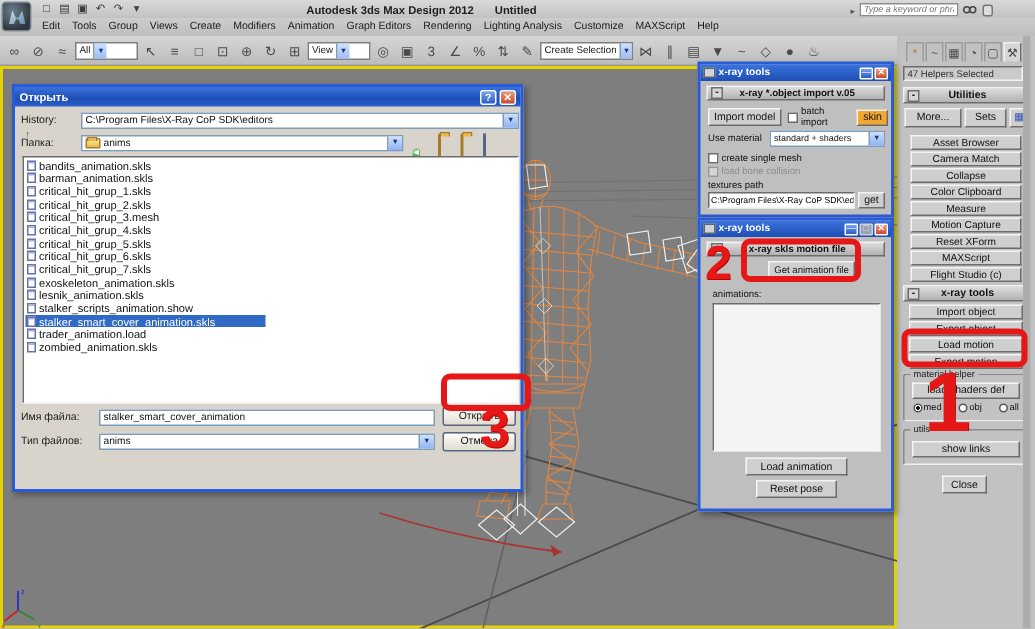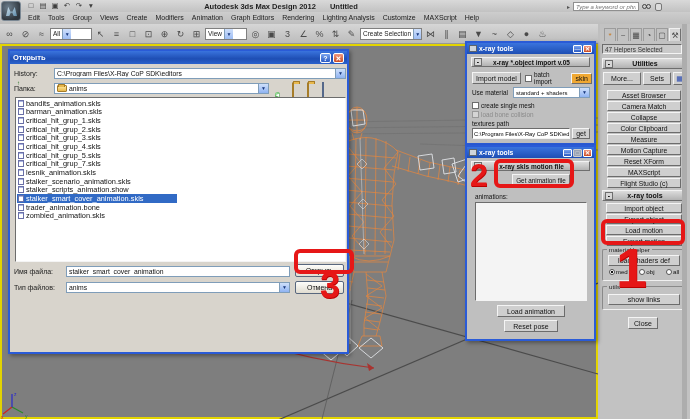--- a/index.html
+++ b/index.html
@@ -52,21 +52,21 @@
     font-size:7px; color:#111; text-align:center; font-family:"Liberation Sans",sans-serif; }
   .sunken { background:#fff; border:1px solid; border-color:#6c6c6c #f4f4f4 #f4f4f4 #6c6c6c; }
   .rollup { background:linear-gradient(180deg,#dcdcdc,#b2b2b2); border:1px solid;
     border-color:#f2f2f2 #6e6e6e #6e6e6e #f2f2f2; font-size:6.5px; font-weight:bold; color:#111;
     display:flex; align-items:center; }
   .rollup .minus { width:8px; height:8px; margin:0 2px; border:1px solid #6e6e6e; background:#d6d6d6;
     font-size:7px; line-height:6px; text-align:center; }
   .rollup .rtitle { flex:1; text-align:center; padding-right:10px; }
 
   
-  .xpdlg { position:absolute; left:8px; top:49px; width:341px; height:305px;
+  .xpdlg { position:absolute; left:8px; top:56px; width:341px; height:272px;
     border:2px solid #2a5bd7; background:#d8d4cc; box-shadow:2px 2px 4px rgba(0,0,0,.35); }
   .xptitle { height:13px; background:linear-gradient(180deg,#3a74dd 0%,#1e4eb4 60%,#2a62cc 100%);
     color:#fff; font-size:7.5px; font-weight:bold; display:flex; align-items:center; padding:0 3px; }
   .xptitle .t { flex:1; }
   .xpbtn { width:11px; height:10px; margin-left:2px; border:1px solid #fff; border-radius:2px;
     font-size:7px; line-height:9px; text-align:center; color:#fff; font-weight:bold; }
   .xpbtn.help { background:linear-gradient(180deg,#7aa3ef,#2c5cc4); }
   .xpbtn.close { background:linear-gradient(180deg,#ef9780,#ca4b23); }
   .xprow { position:absolute; display:flex; align-items:center; }
   .xplabel { font-size:7px; color:#1a1a1a; }
@@ -335,53 +335,57 @@
         <div class="frow">
         <span class="doc"></span>
         <span>critical_hit_grup_1.skls</span>
       </div>
         <div class="frow">
         <span class="doc"></span>
         <span>critical_hit_grup_2.skls</span>
       </div>
         <div class="frow">
         <span class="doc"></span>
-        <span>critical_hit_grup_3.skls</span>
+        <span>critical_hit_grup_3.mesh</span>
       </div>
         <div class="frow">
         <span class="doc"></span>
         <span>critical_hit_grup_4.skls</span>
       </div>
         <div class="frow">
         <span class="doc"></span>
         <span>critical_hit_grup_5.skls</span>
       </div>
         <div class="frow">
         <span class="doc"></span>
+        <span>critical_hit_grup_6.skls</span>
+      </div>
+        <div class="frow">
+        <span class="doc"></span>
         <span>critical_hit_grup_7.skls</span>
       </div>
         <div class="frow">
         <span class="doc"></span>
+        <span>exoskeleton_animation.skls</span>
+      </div>
+        <div class="frow">
+        <span class="doc"></span>
         <span>lesnik_animation.skls</span>
       </div>
         <div class="frow">
         <span class="doc"></span>
-        <span>stalker_scenario_animation.skls</span>
-      </div>
-        <div class="frow">
-        <span class="doc"></span>
         <span>stalker_scripts_animation.show</span>
       </div>
         <div class="frow selected">
         <span class="doc"></span>
         <span>stalker_smart_cover_animation.skls</span>
       </div>
         <div class="frow">
         <span class="doc"></span>
-        <span>trader_animation.bone</span>
+        <span>trader_animation.load</span>
       </div>
         <div class="frow">
         <span class="doc"></span>
         <span>zombied_animation.skls</span>
       </div>
       </div>
     <div class="xprow" style="left:4px; top:215px; width:276px;">
       <span class="xplabel" style="width:52px">Имя файла:</span>
       <span class="xpfield" style="flex:1">
         <span class="val">stalker_smart_cover_animation</span>

